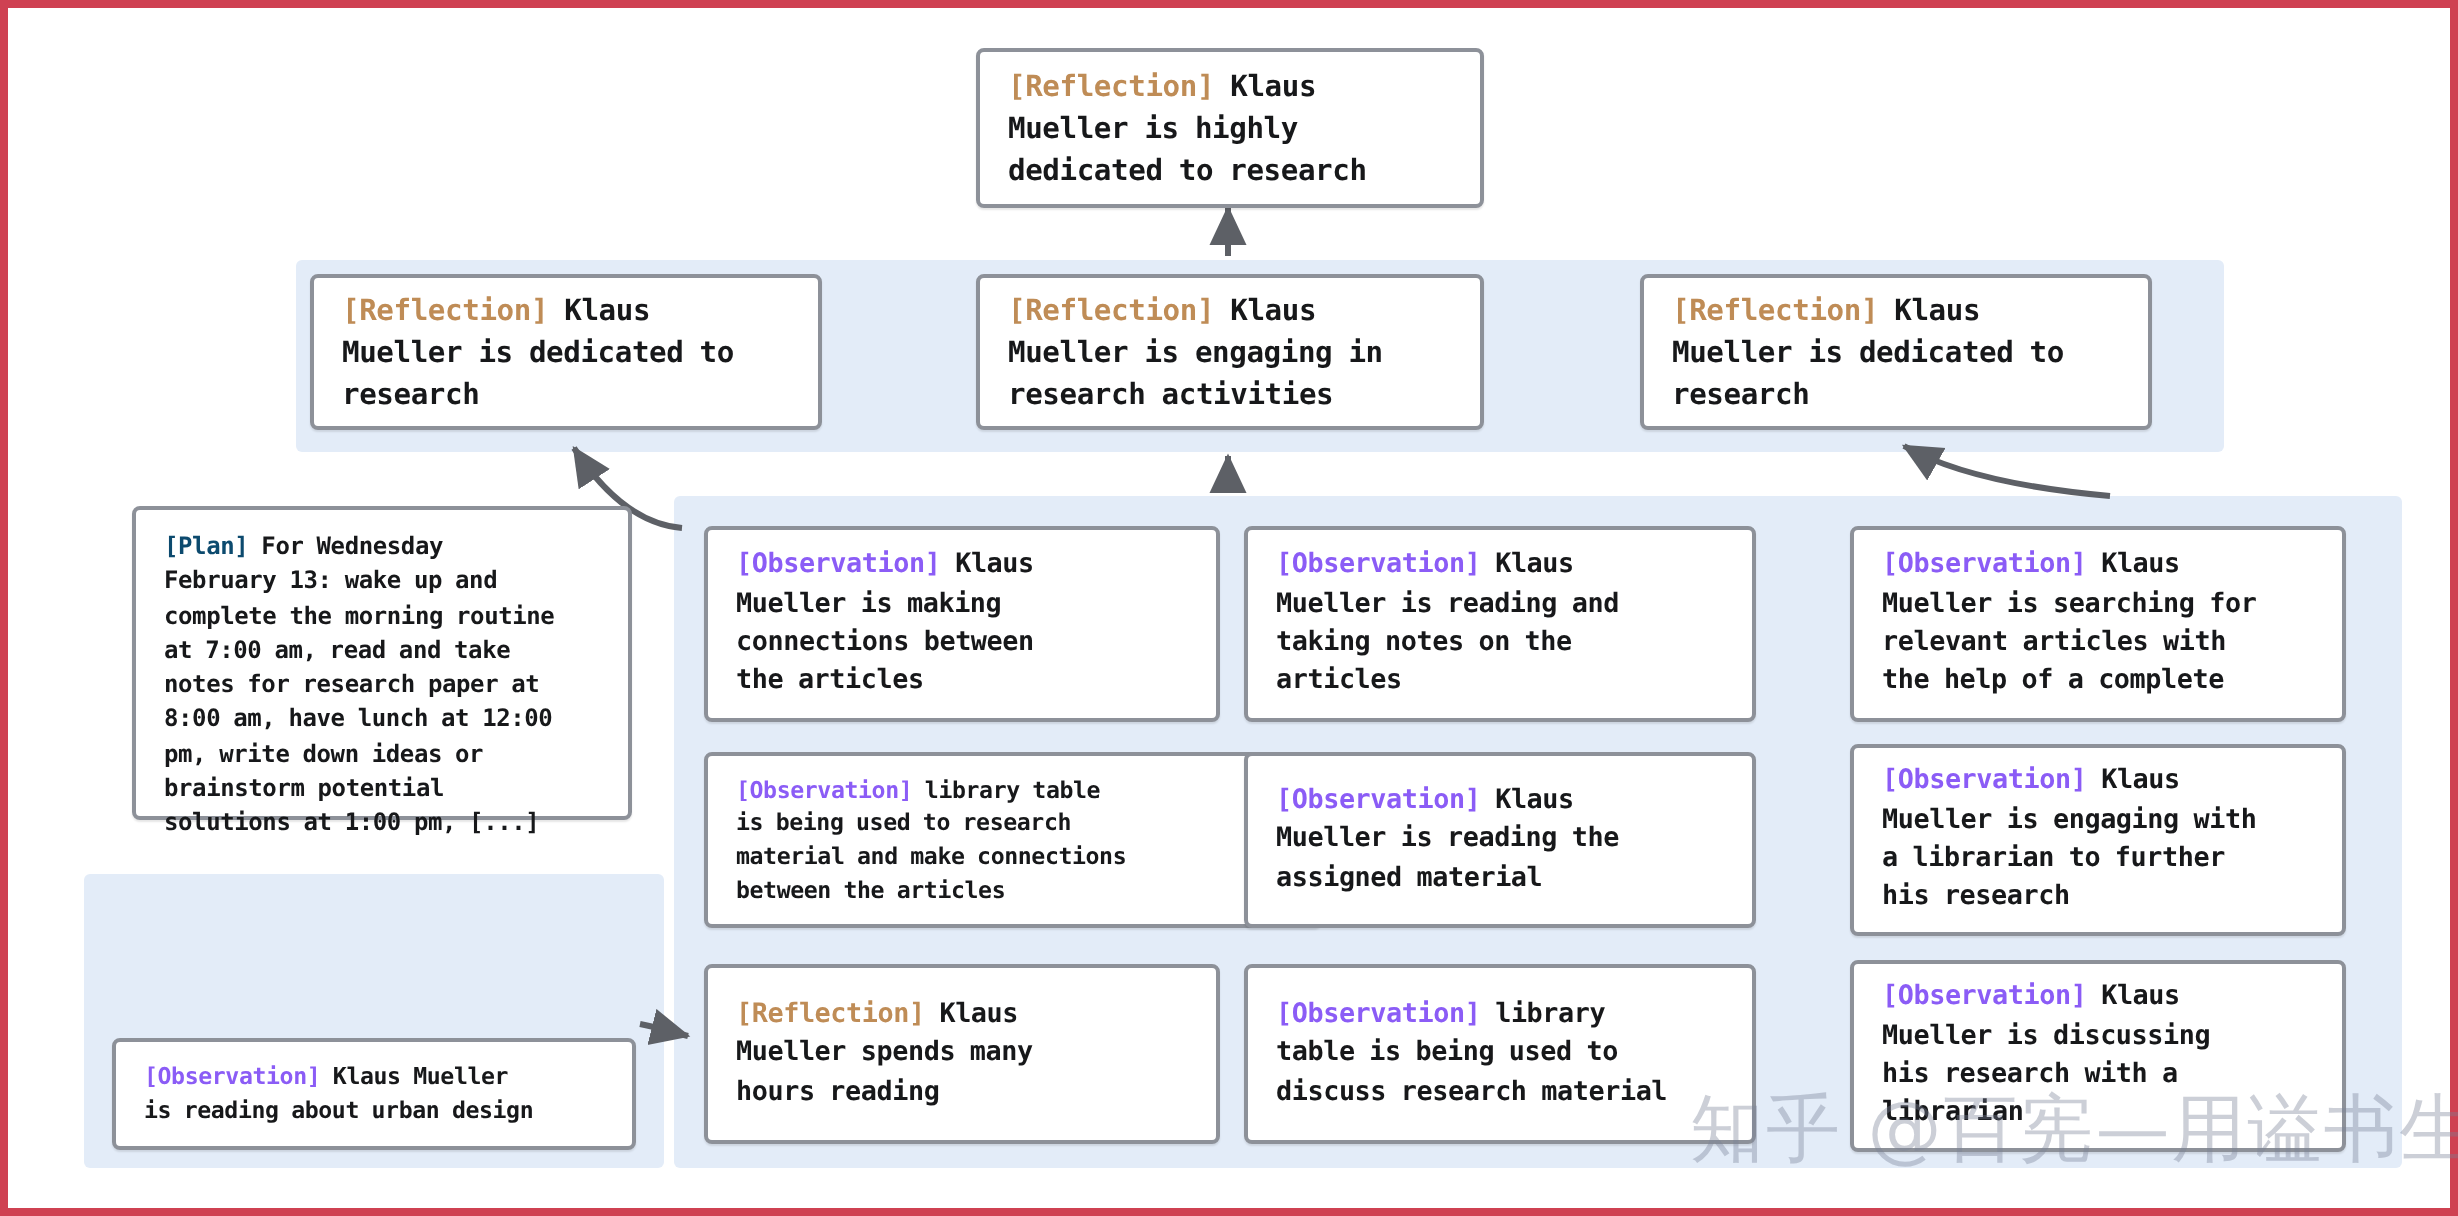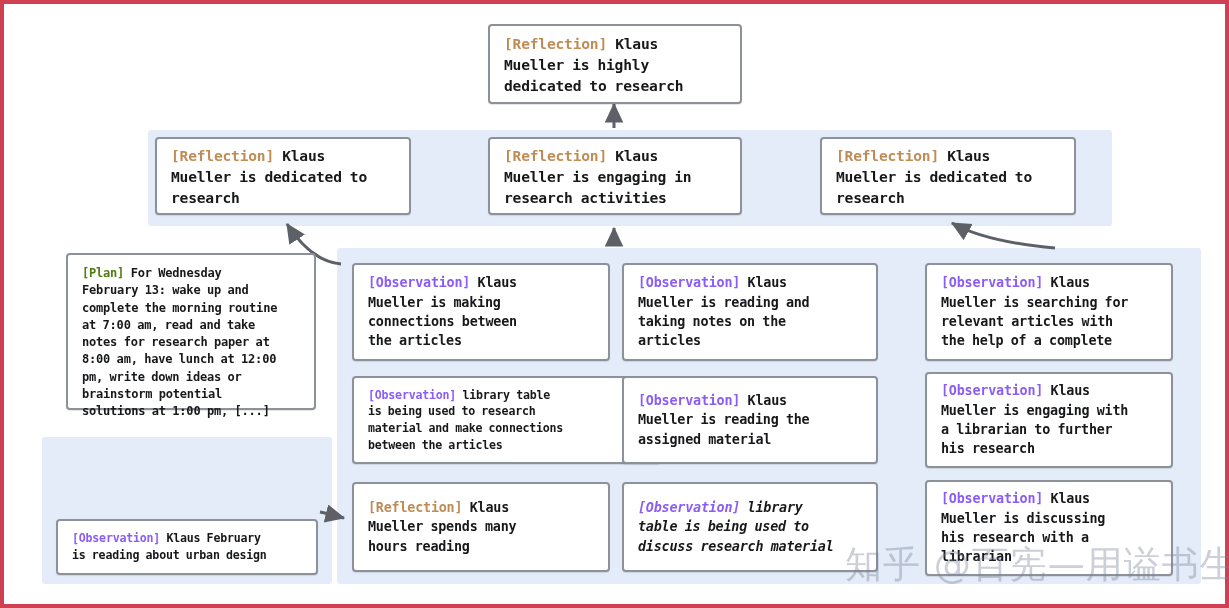--- a/index.html
+++ b/index.html
@@ -58,21 +58,21 @@
     word-spacing: -0.5px;
     white-space: pre-wrap;
   }
   .sz-lg .txt { font-size: 14.6px; }
   .sz-md .txt { font-size: 13.4px; }
   .sz-sm .txt { font-size: 12.0px; }
   .sz-xs .txt { font-size: 11.6px; }
 
   .tag-reflection { color: #bf8c56; font-weight: bold; }
   .tag-observation { color: #8b5cf6; font-weight: bold; }
-  .tag-plan { color: #4d7c0f; font-weight: bold; }
+  .tag-plan { color: #0c4a6e; font-weight: bold; }
 
   
   #arrows {
     position: absolute;
     left: 0; top: 0;
     width: 1229px;
     height: 608px;
     pointer-events: none;
   }
 
@@ -149,21 +149,21 @@
 at 7:00 am, read and take
 notes for research paper at
 8:00 am, have lunch at 12:00
 pm, write down ideas or
 brainstorm potential
 solutions at 1:00 pm, [...]</span></div>
   </div>
 
 
   <div class="node sz-xs" style="left:56px; top:519px; width:262px; height:56px;">
-    <div class="txt"><span class="tag-observation">[Observation]</span><span> Klaus February
+    <div class="txt"><span class="tag-observation">[Observation]</span><span> Klaus Mueller
 is reading about urban design</span></div>
   </div>
 
   <div class="node sz-md" style="left:352px; top:263px; width:258px; height:98px;">
     <div class="txt"><span class="tag-observation">[Observation]</span><span> Klaus
 Mueller is making
 connections between
 the articles</span></div>
   </div>
 
@@ -186,21 +186,21 @@
 taking notes on the
 articles</span></div>
   </div>
 
   <div class="node sz-md" style="left:622px; top:376px; width:256px; height:88px;">
     <div class="txt"><span class="tag-observation">[Observation]</span><span> Klaus
 Mueller is reading the
 assigned material</span></div>
   </div>
 
-  <div class="node sz-md" style="left:622px; top:482px; width:256px; height:90px;font-style:italic;">
+  <div class="node sz-md" style="left:622px; top:482px; width:256px; height:90px;">
     <div class="txt"><span class="tag-observation">[Observation]</span><span> library
 table is being used to
 discuss research material</span></div>
   </div>
 
   <div class="node sz-md" style="left:925px; top:263px; width:248px; height:98px;">
     <div class="txt"><span class="tag-observation">[Observation]</span><span> Klaus
 Mueller is searching for
 relevant articles with
 the help of a complete</span></div>

